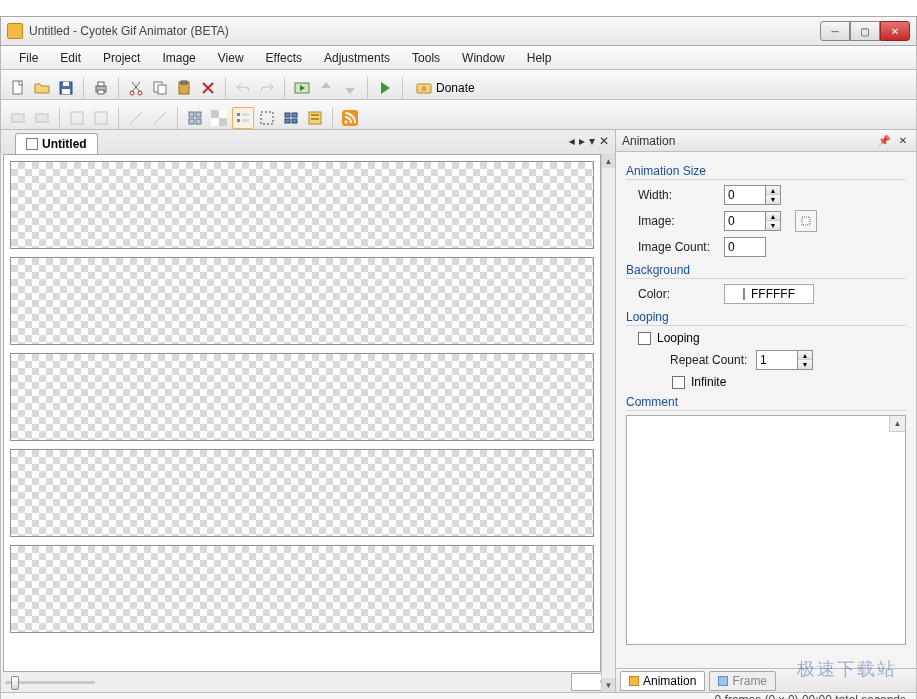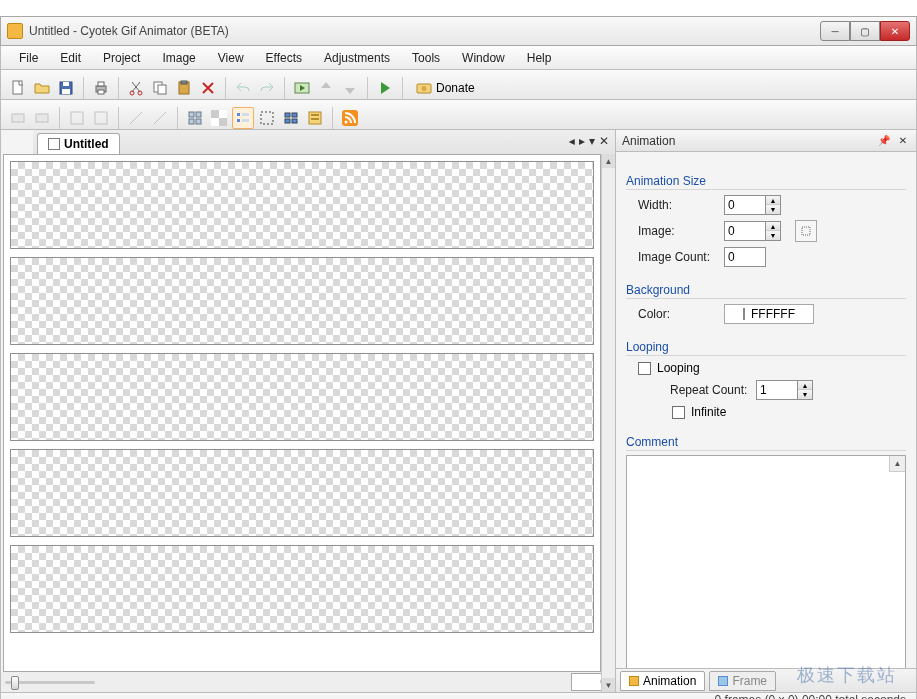--- a/index.html
+++ b/index.html
@@ -23,21 +23,21 @@
 .toolbar { height:30px; background:linear-gradient(#fafafa,#e8e8e8); border:1px solid #bcbcbc; border-top:none; display:flex; align-items:flex-end; padding:0 6px; gap:2px; }
 .tsep { width:1px; height:22px; background:#c8c8c8; margin:0 4px; }
 .tbtn { width:22px; height:22px; display:flex; align-items:center; justify-content:center; cursor:pointer; border:1px solid transparent; border-radius:2px; }
 .tbtn.disabled { opacity:.42; cursor:default; }
 .tbtn svg { width:16px; height:16px; }
 .donate { display:flex; align-items:center; gap:4px; padding:2px 6px; cursor:pointer; border:1px solid transparent; border-radius:2px;}
 
 
 .workspace { display:flex; height:calc(699px - 30px - 24px - 30px - 30px - 22px); border:1px solid #bcbcbc; border-top:none; }
 .canvas-panel { flex:1; display:flex; flex-direction:column; background:#f4f4f4; border-right:1px solid #bcbcbc; position:relative;}
-.doc-tabs { height:24px; display:flex; align-items:flex-end; padding:2px 4px 0; background:linear-gradient(#eee,#e4e4e4); position:relative;margin-left:32px;}
+.doc-tabs { height:24px; display:flex; align-items:flex-end; padding:2px 14px 0; background:linear-gradient(#eee,#e4e4e4); position:relative;}
 .doc-tab { background:#fff; border:1px solid #a8a8a8; border-bottom:none; padding:3px 10px; border-radius:3px 3px 0 0; display:flex; align-items:center; gap:4px; cursor:pointer;}
 .doc-tab .doc-icon{width:12px;height:12px;border:1px solid #7a7a7a;background:#fff;}
 .doc-tab-controls{position:absolute;right:6px;top:4px;display:flex;gap:4px;font-size:11px;color:#333;}
 .doc-tab-controls span{cursor:pointer;}
 .canvas-scroll{flex:1;background:#fff;margin:0 14px 0 2px;border:1px solid #a8a8a8;overflow:hidden;position:relative;}
 .frame-list{padding:6px;display:flex;flex-direction:column;gap:8px;height:100%;overflow:auto;}
 .frame{height:88px;border:1px solid #8f8f8f;
  background-image:
   linear-gradient(45deg,#d9d9d9 25%,transparent 25%),
   linear-gradient(-45deg,#d9d9d9 25%,transparent 25%),
@@ -55,21 +55,21 @@
 .zoom-track{position:absolute;left:0;right:0;top:6px;height:3px;background:#c8c8c8;border-radius:2px;}
 .zoom-thumb{position:absolute;left:6px;top:1px;width:8px;height:14px;background:linear-gradient(#fff,#d6d6d6);border:1px solid #888;border-radius:2px;cursor:pointer;}
 .zoom-value{width:40px;border:1px solid #a8a8a8;background:#fff;text-align:right;padding:1px 3px;margin-left:auto;}
 
 
 .side-panel{width:300px;background:#f4f4f4;display:flex;flex-direction:column;}
 .panel-header{height:22px;background:linear-gradient(#f8f8f8,#e4e4e4);border-bottom:1px solid #bcbcbc;display:flex;align-items:center;padding:0 6px;}
 .panel-header .title{flex:1;color:#333;}
 .panel-header .pin,.panel-header .close{width:14px;height:14px;display:flex;align-items:center;justify-content:center;font-size:10px;cursor:pointer;margin-left:4px;color:#333;}
 .panel-body{flex:1;overflow:auto;padding:6px 10px;}
-.section-label{color:#1a4fa8;margin:16px 0 4px;border-bottom:1px solid #d6d6d6;padding-bottom:1px;}
+.section-label{color:#1a4fa8;margin:6px 0 4px;border-bottom:1px solid #d6d6d6;padding-bottom:1px;}
 .field-row{display:flex;align-items:center;gap:6px;margin:5px 0 5px 12px;}
 .field-row label{width:80px;color:#222;}
 .numbox{display:flex;align-items:center;}
 .numbox input{width:42px;border:1px solid #8f8f8f;padding:2px 3px;text-align:left;background:#fff;}
 .spinner{display:flex;flex-direction:column;border:1px solid #8f8f8f;border-left:none;}
 .spinner div{width:14px;height:9px;display:flex;align-items:center;justify-content:center;font-size:7px;background:linear-gradient(#f6f6f6,#e0e0e0);cursor:pointer;line-height:1;}
 .spinner div:first-child{border-bottom:1px solid #ccc;}
 .sizebtn{width:22px;height:22px;border:1px solid #a8a8a8;background:#f6f6f6;display:flex;align-items:center;justify-content:center;cursor:pointer;margin-left:8px;}
 .colorbox{display:flex;align-items:center;gap:6px;border:1px solid #a8a8a8;background:#fff;padding:2px 18px;width:90px;cursor:pointer;}
 .swatch{width:12px;height:12px;border:1px solid #888;background:#fff;}
@@ -78,21 +78,21 @@
 .comment-box{margin:4px 0 0 0;height:230px;border:1px solid #a8a8a8;background:#fff;position:relative;}
 .comment-box .up{position:absolute;right:0;top:0;width:16px;height:16px;background:#eee;border-left:1px solid #ccc;border-bottom:1px solid #ccc;font-size:8px;display:flex;align-items:center;justify-content:center;color:#555;cursor:pointer;}
 .panel-tabs{height:24px;border-top:1px solid #bcbcbc;display:flex;align-items:center;background:linear-gradient(#f4f4f4,#e6e6e6);padding:0 4px;gap:4px;}
 .ptab{display:flex;align-items:center;gap:4px;padding:2px 8px;border:1px solid #a8a8a8;background:#fff;border-radius:2px 2px 0 0;cursor:pointer;}
 .ptab .dot{width:10px;height:10px;background:#f4b942;border:1px solid #c08a1a;}
 .ptab.inactive{background:#eee;color:#888;}
 
 
 .statusbar{height:22px;background:linear-gradient(#f8f8f8,#e6e6e6);border:1px solid #bcbcbc;border-top:none;display:flex;padding:0 10px;color:#444;}
 .statusbar .spacer{flex:1;}
-.watermark{position:absolute;right:20px;bottom:12px;font-size:18px;color:rgba(0,60,140,.35);letter-spacing:2px;pointer-events:none;}
+.watermark{position:absolute;right:20px;bottom:18px;font-size:18px;color:rgba(0,60,140,.35);letter-spacing:2px;pointer-events:none;}
 </style>
 </head>
 <body>
 
 <div class="titlebar">
   <div class="app-icon"></div>
   <div class="title">Untitled - Cyotek Gif Animator (BETA)</div>
   <div class="winbtns">
     <div class="winbtn min">─</div>
     <div class="winbtn max">▢</div>

